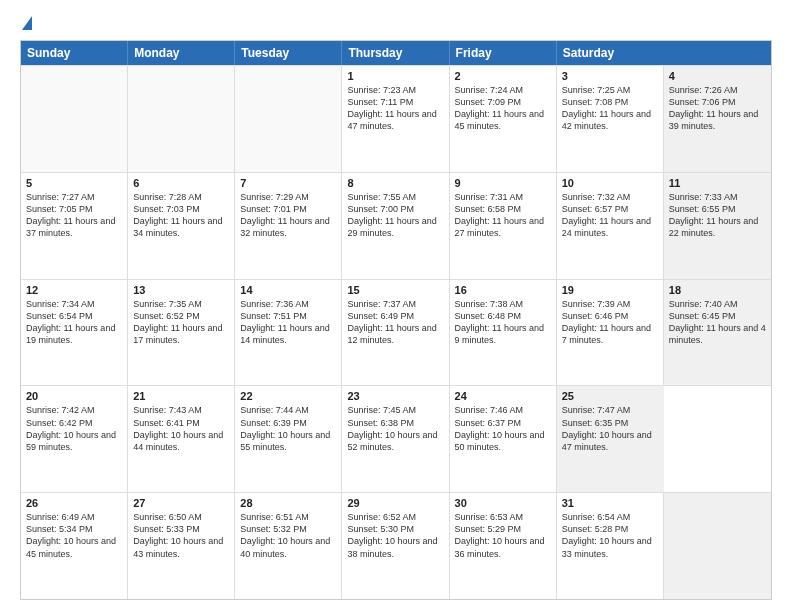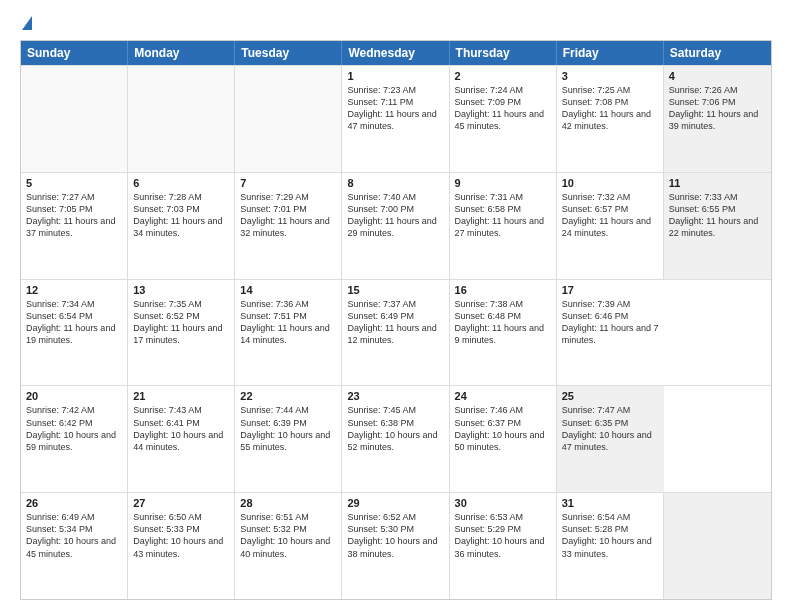--- a/index.html
+++ b/index.html
@@ -126,21 +126,20 @@
       <div class="month-title"></div>
       <div class="location"></div>
     </div>
   </div>
 
   <div class="calendar">
     <div class="cal-header-row">
     <div class="cal-header-cell">Sunday</div>
         <div class="cal-header-cell">Monday</div>
         <div class="cal-header-cell">Tuesday</div>
-        <div class="cal-header-cell">Wednesday</div>
         <div class="cal-header-cell">Thursday</div>
         <div class="cal-header-cell">Friday</div>
         <div class="cal-header-cell">Saturday</div>
       </div>
     <div class="cal-body">
     <div class="cal-row">
           <div class="cal-cell empty"></div>
           <div class="cal-cell empty"></div>
           <div class="cal-cell empty"></div>
           <div class="cal-cell">
@@ -182,21 +181,21 @@
             <div class="cell-line">Daylight: 11 hours and 34 minutes.</div>
           </div>
           <div class="cal-cell">
             <div class="day-num">7</div>
             <div class="cell-line">Sunrise: 7:29 AM</div>
             <div class="cell-line">Sunset: 7:01 PM</div>
             <div class="cell-line">Daylight: 11 hours and 32 minutes.</div>
           </div>
           <div class="cal-cell">
             <div class="day-num">8</div>
-            <div class="cell-line">Sunrise: 7:40 AM</div>
+            <div class="cell-line">Sunrise: 7:55 AM</div>
             <div class="cell-line">Sunset: 7:00 PM</div>
             <div class="cell-line">Daylight: 11 hours and 29 minutes.</div>
           </div>
           <div class="cal-cell">
             <div class="day-num">9</div>
             <div class="cell-line">Sunrise: 7:31 AM</div>
             <div class="cell-line">Sunset: 6:58 PM</div>
             <div class="cell-line">Daylight: 11 hours and 27 minutes.</div>
           </div>
           <div class="cal-cell">
@@ -237,24 +236,30 @@
             <div class="cell-line">Sunset: 6:49 PM</div>
             <div class="cell-line">Daylight: 11 hours and 12 minutes.</div>
           </div>
           <div class="cal-cell">
             <div class="day-num">16</div>
             <div class="cell-line">Sunrise: 7:38 AM</div>
             <div class="cell-line">Sunset: 6:48 PM</div>
             <div class="cell-line">Daylight: 11 hours and 9 minutes.</div>
           </div>
           <div class="cal-cell">
-            <div class="day-num">17</div>
+            <div class="day-num">19</div>
             <div class="cell-line">Sunrise: 7:39 AM</div>
             <div class="cell-line">Sunset: 6:46 PM</div>
             <div class="cell-line">Daylight: 11 hours and 7 minutes.</div>
+          </div>
+          <div class="cal-cell shaded">
+            <div class="day-num">18</div>
+            <div class="cell-line">Sunrise: 7:40 AM</div>
+            <div class="cell-line">Sunset: 6:45 PM</div>
+            <div class="cell-line">Daylight: 11 hours and 4 minutes.</div>
           </div>
         </div>
         <div class="cal-row">
           <div class="cal-cell">
             <div class="day-num">20</div>
             <div class="cell-line">Sunrise: 7:42 AM</div>
             <div class="cell-line">Sunset: 6:42 PM</div>
             <div class="cell-line">Daylight: 10 hours and 59 minutes.</div>
           </div>
           <div class="cal-cell">

